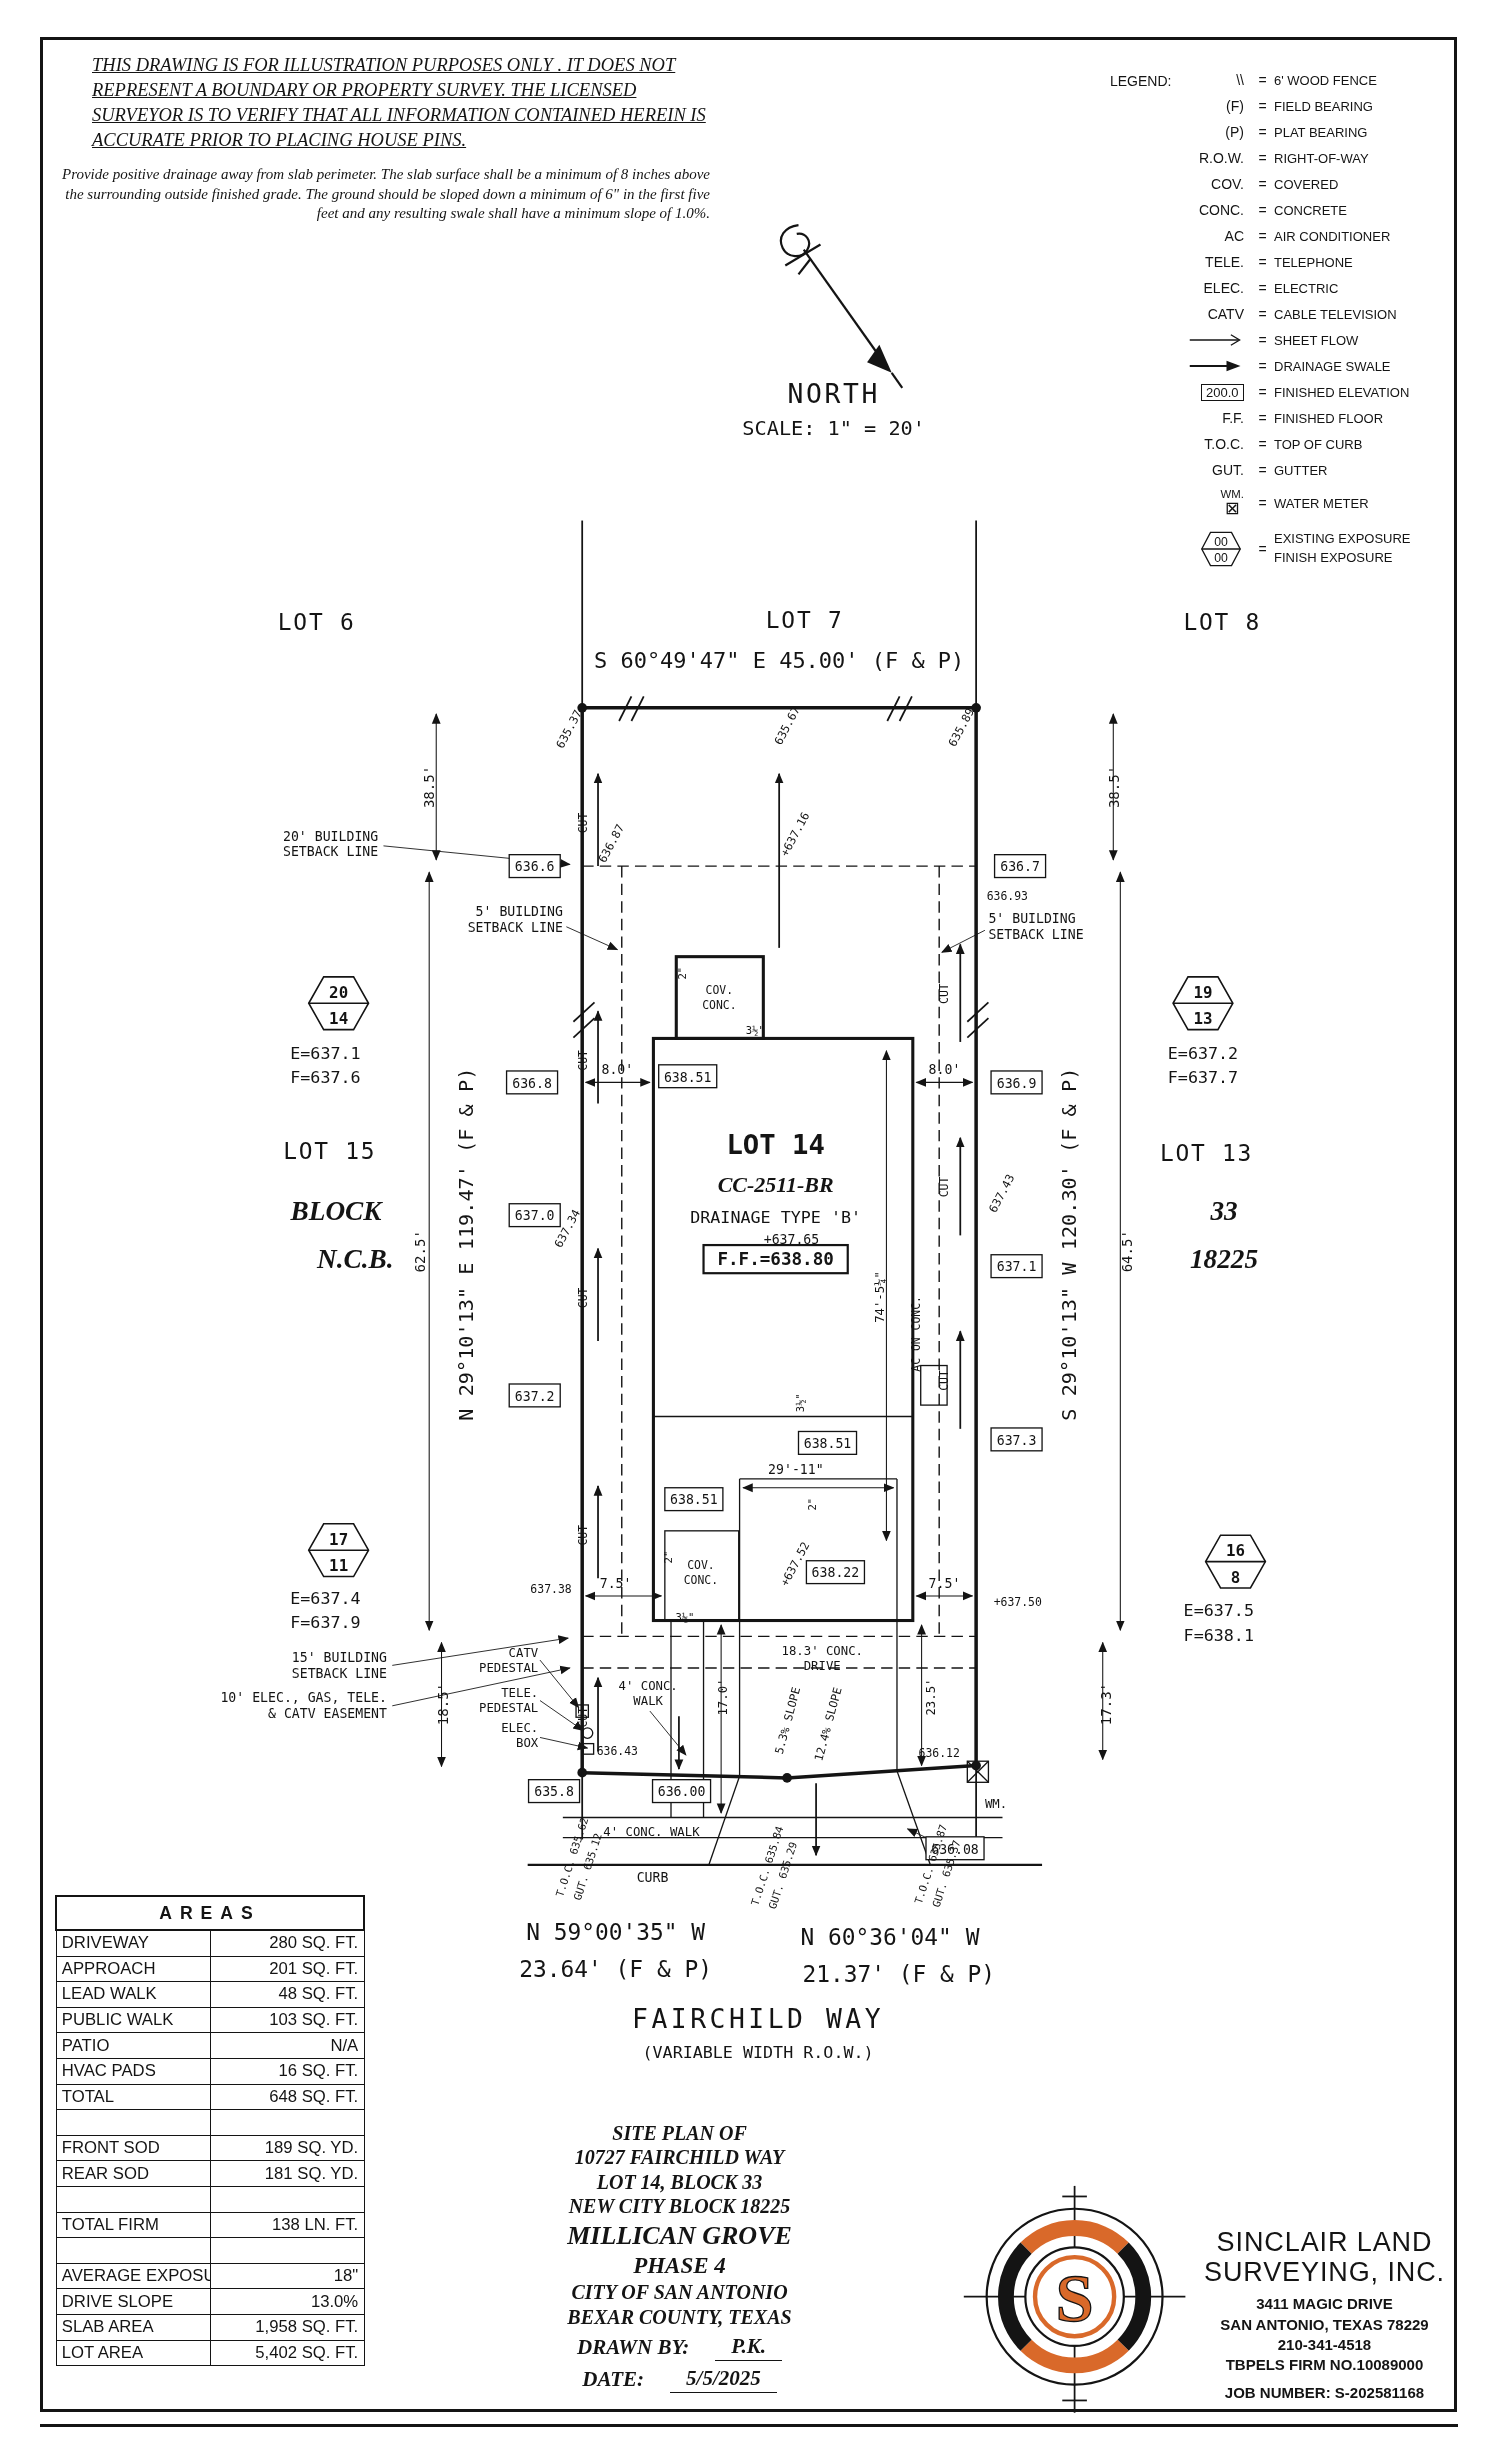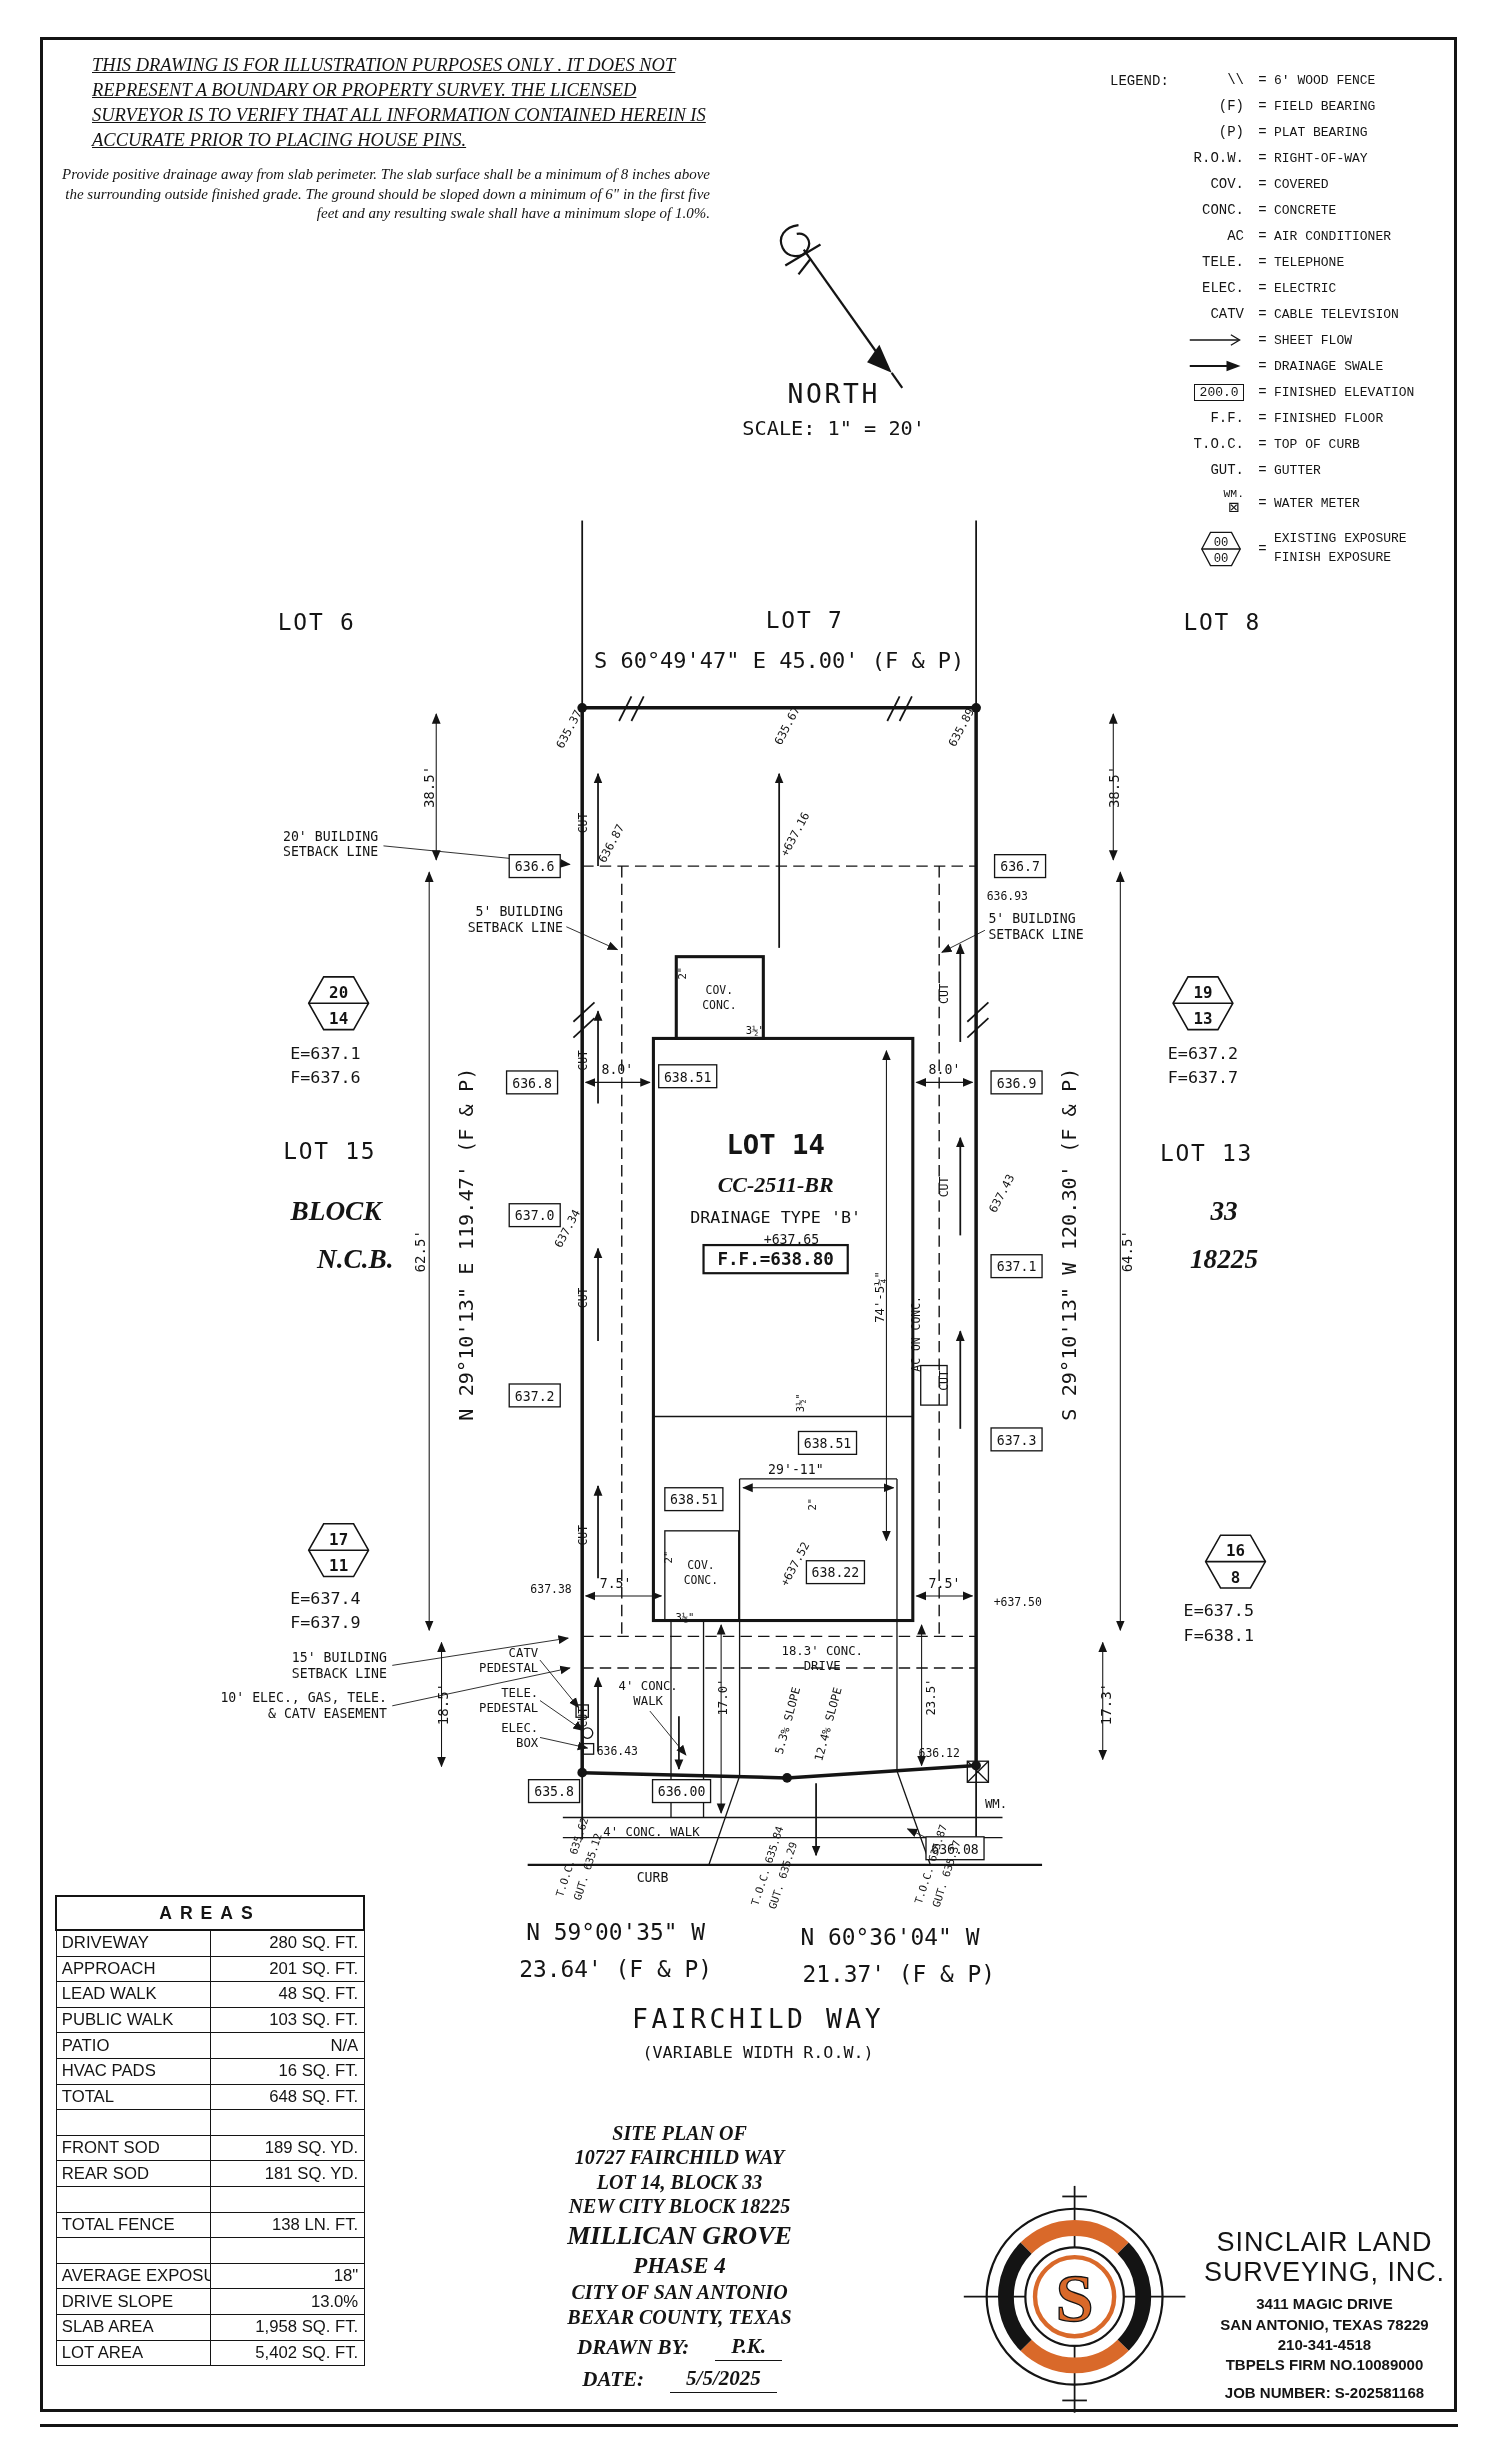--- a/index.html
+++ b/index.html
@@ -11,21 +11,21 @@
   .frame{left:40px;top:37px;width:1411px;height:2369px;border:3.1px solid #141414;}
   .frame-bottom2{left:40px;top:2424px;width:1418px;height:0;border-top:3.1px solid #141414;}
 
   
   .disclaimer{left:55px;top:53px;width:655px;}
   .disclaimer p{margin:0 0 12.3px 0;font-family:"Liberation Serif",serif;font-style:italic;}
   .disclaimer .p1{font-size:18.5px;line-height:1.35;text-decoration:underline;margin-left:37px;}
   .disclaimer .p2{font-size:15px;line-height:1.3;text-align:right;}
 
   
-  .legend{left:1110px;top:67px;width:339px;font-family:Liberation Mono, monospace;font-size:14px;}
+  .legend{left:1110px;top:67px;width:339px;font-family:Liberation Sans, sans-serif;font-size:14px;}
   .legend-title{position:absolute;left:0;top:6.2px;font-size:14px;}
   .lrow{display:flex;align-items:center;height:26px;}
   .lrow.tall{height:40px;}
   .lrow.hex{height:51px;}
   .lsym{width:134px;text-align:right;padding-right:7px;display:flex;justify-content:flex-end;align-items:center;}
   .leq{width:23px;text-align:center;}
   .lmean{flex:1;font-size:13px;}
   .lbox{border:1.3px solid #141414;padding:0 4.4px;font-size:13px;}
   .wm-stack{display:flex;flex-direction:column;align-items:center;line-height:1;}
   .wm-stack .wm-t{font-size:11.4px;}
@@ -611,21 +611,21 @@
       </tr>
     <tr>
         <td class="lab">REAR SOD</td>
         <td class="val">181 SQ. YD.</td>
       </tr>
     <tr>
         <td class="lab"></td>
         <td class="val"></td>
       </tr>
     <tr>
-        <td class="lab">TOTAL FENCE</td>
+        <td class="lab">TOTAL FIRM</td>
         <td class="val">138 LN. FT.</td>
       </tr>
     <tr>
         <td class="lab"></td>
         <td class="val"></td>
       </tr>
     <tr>
         <td class="lab">AVERAGE EXPOSURE</td>
         <td class="val">18"</td>
       </tr>

